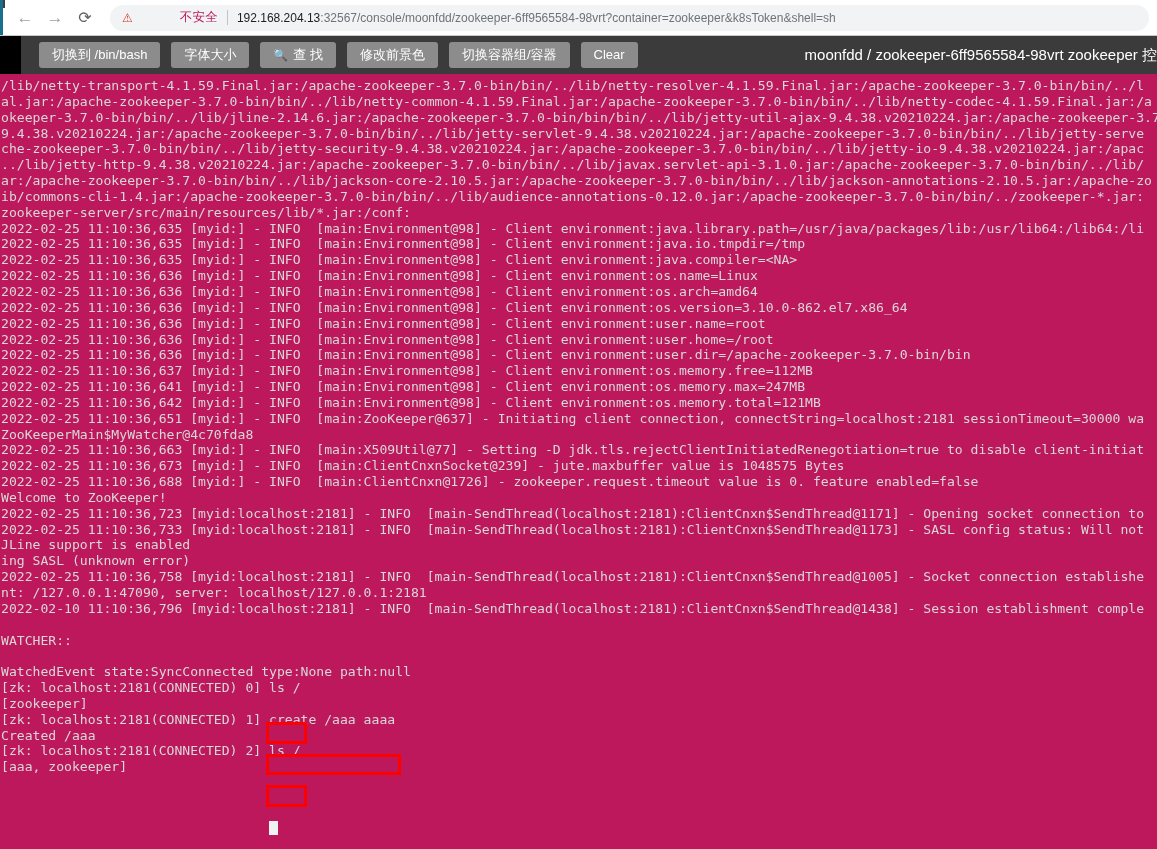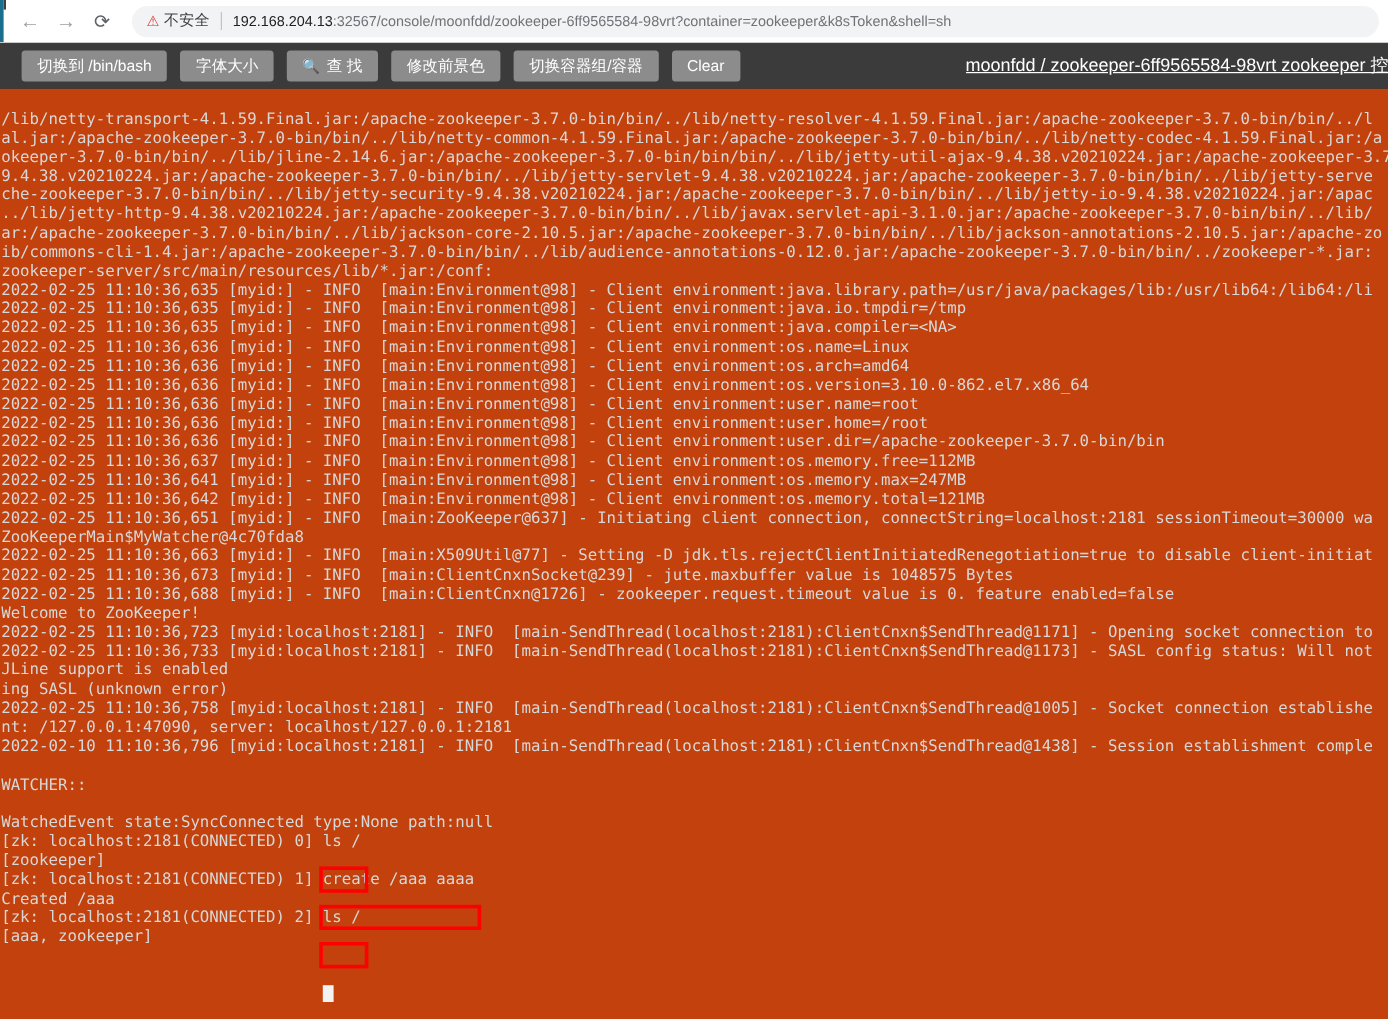--- a/index.html
+++ b/index.html
@@ -66,24 +66,25 @@
     box-sizing: border-box;
     overflow: hidden;
   }
   .warn-icon {
     color: #d93025;
     font-size: 12px;
     margin-right: 4px;
     line-height: 1;
   }
   .warn-text {
-    color: #404040;
+    color: #be185d;
     font-size: 12.5px;
     white-space: nowrap;
     letter-spacing: .2px;
+    margin-left: 43px;
   }
   .omni-sep {
     width: 1px;
     height: 15px;
     background: #c0c4c8;
     margin: 0 9px;
     flex: 0 0 auto;
   }
   .url-text {
     font-size: 12px;
@@ -95,20 +96,21 @@
 
   
   .app-toolbar {
     position: relative;
     height: 38px;
     background: #3b3b3b;
     display: flex;
     align-items: center;
     padding-left: 18px;
     box-sizing: border-box;
+    margin-left: 21px;
   }
   .tb-btn {
     background: #8c8c8c;
     color: #ffffff;
     font-size: 13px;
     height: 26px;
     line-height: 26px;
     padding: 0 13px;
     border-radius: 3px;
     margin-right: 11px;
@@ -131,31 +133,30 @@
     height: 38px;
     line-height: 38px;
     color: #ffffff;
     font-size: 15px;
     white-space: nowrap;
     padding-right: 0;
     overflow: hidden;
     max-width: 380px;
     text-overflow: clip;
     direction: ltr;
-    text-decoration: underline;
   }
 
   
   .terminal {
     position: relative;
-    background: #c2410c;
+    background: #be185d;
     width: 1157px;
     height: 775px;
     overflow: hidden;
-    padding: 18px 0 0 1px;
+    padding: 4px 0 0 1px;
     box-sizing: border-box;
   }
   .term-line {
     font-family: "DejaVu Sans Mono", "Liberation Mono", monospace;
     font-size: 13.1px;
     line-height: 15.85px;
     color: #d8d8d8;
     white-space: pre;
     height: 15.85px;
     overflow: hidden;

